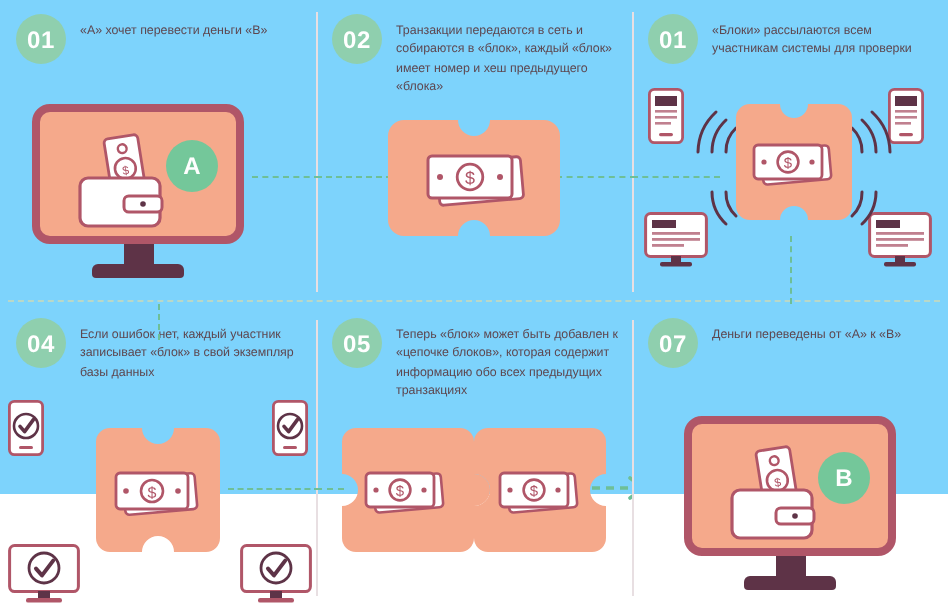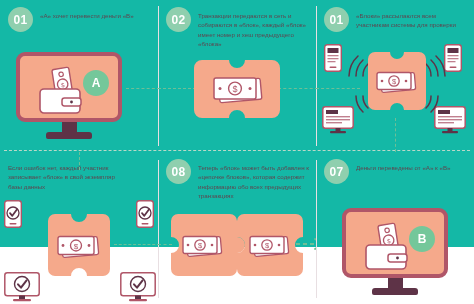--- a/index.html
+++ b/index.html
@@ -5,21 +5,21 @@
   * { box-sizing: border-box; margin: 0; padding: 0; }
   html, body {
     width: 474px; height: 304px;
     background: #ffffff;
     font-family: "Liberation Sans", sans-serif;
     overflow: hidden;
   }
   #infographic {
     position: relative;
     width: 474px; height: 247px;
-    background: #14b8a6;
+    background: #7dd3fc;
     text-decoration: underline;
   }
 
   
   .panel {
     position: absolute;
     width: 158px;
     height: 152px;
     overflow: hidden;
   }
@@ -283,20 +283,21 @@
           <text x="17" y="13" font-size="7.5" fill="#b05668" text-anchor="middle" font-family="'Liberation Sans',sans-serif">$</text>
           <circle cx="5" cy="10" r="1.3" fill="#b05668"></circle>
           <circle cx="29" cy="10" r="1.3" fill="#b05668"></circle>
         </g>
       </svg>
     </div>
   </div>
 
   <div class="panel p4">
     <div class="head">
+      <div class="badge">04</div>
       <div class="caption">Если ошибок нет, каждый участник записывает «блок» в свой экземпляр базы данных</div>
     </div>
 
     <div class="dash-v" style="left:79px; top:0px; height:18px;"></div>
     <div class="dash-h" style="left:114px; top:92px; width:46px;"></div>
 
     <div class="dev" style="left:4px; top:48px;">
       <svg viewBox="0 0 18 28" width="18" height="28">
         <rect x="0.7" y="0.7" width="16.6" height="26.6" rx="2.5" fill="#fff" stroke="#b05668" stroke-width="1.4"></rect>
         <circle cx="9" cy="13" r="6" fill="none" stroke="#5e3347" stroke-width="1.3"></circle>
@@ -344,21 +345,21 @@
           <text x="18" y="14" font-size="8" fill="#b05668" text-anchor="middle" font-family="'Liberation Sans',sans-serif">$</text>
           <circle cx="5" cy="10.5" r="1.4" fill="#b05668"></circle>
           <circle cx="31" cy="10.5" r="1.4" fill="#b05668"></circle>
         </g>
       </svg>
     </div>
   </div>
 
   <div class="panel p5">
     <div class="head">
-      <div class="badge">08</div>
+      <div class="badge">05</div>
       <div class="caption">Теперь «блок» может быть добавлен к «цепочке блоков», которая содержит информацию обо всех предыдущих транзакциях</div>
     </div>
 
     <div class="dash-h" style="left:0px; top:92px; width:14px;"></div>
 
     <div style="position:absolute; left:12px; top:62px;">
       <svg viewBox="0 0 140 62" width="140" height="62">
 
         <path d="M8 0 h52 a7 7 0 0 1 7 7 v16 a6 6 0 0 1 0 16 v16 a7 7 0 0 1 -7 7 h-52 a7 7 0 0 1 -7 -7 v-16 a6 6 0 0 0 0 -16 v-16 a7 7 0 0 1 7 -7 z" fill="#f5a98b"></path>
 

